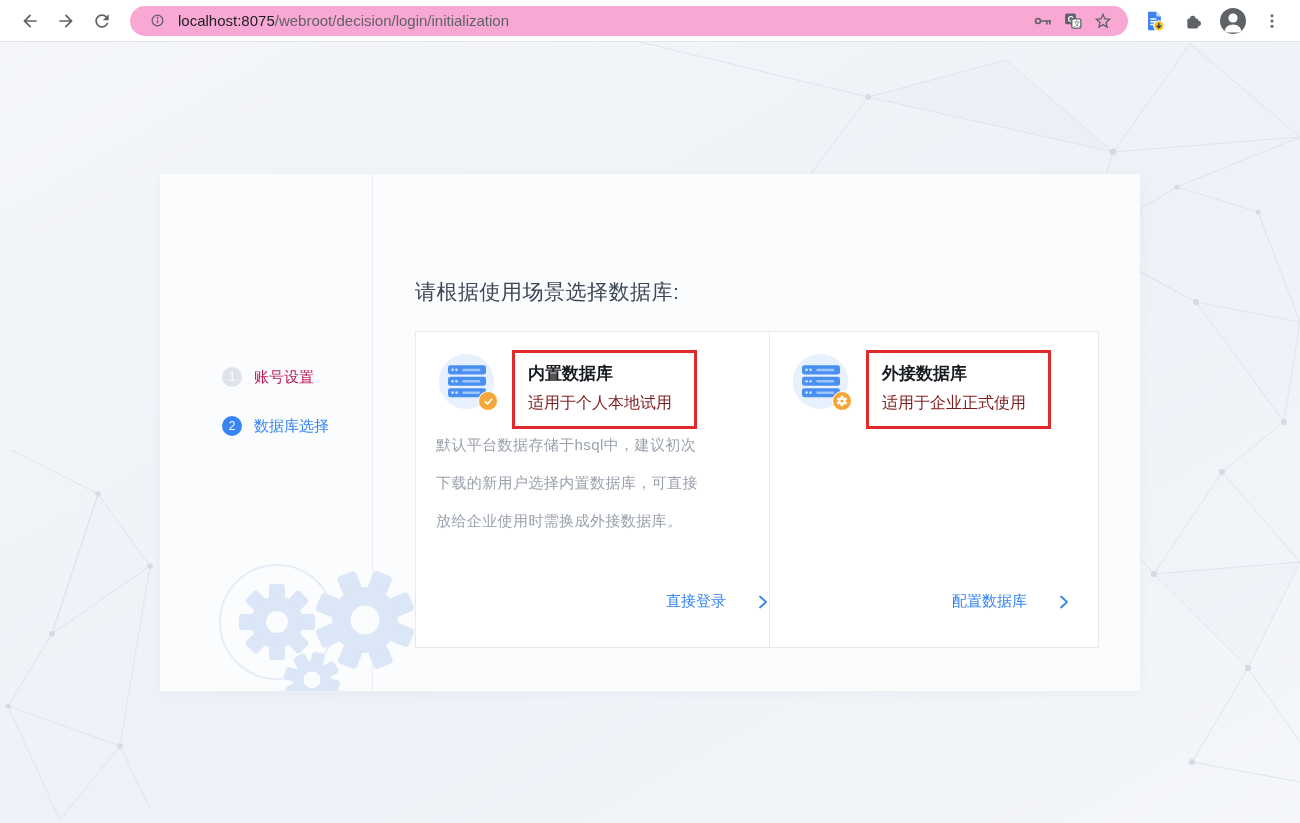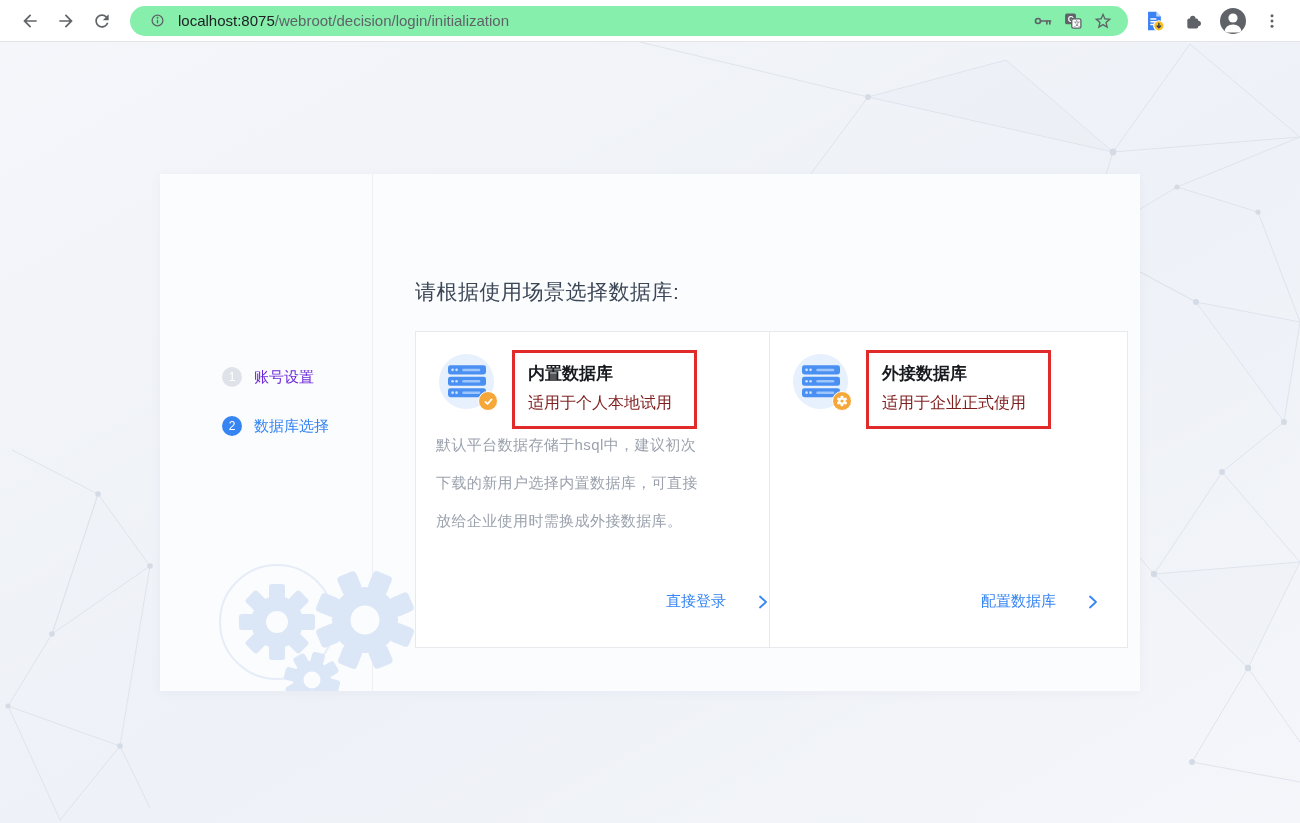--- a/index.html
+++ b/index.html
@@ -4,21 +4,21 @@
 <style>
   * { margin:0; padding:0; box-sizing:border-box; }
   html,body { width:1300px; height:823px; overflow:hidden;
     font-family:"Liberation Sans","DejaVu Sans",sans-serif; }
 
   
   .toolbar { height:42px; background:var(--toolbar-bg,#fff); border-bottom:1px solid #e2e4e7;
     display:flex; align-items:center; padding:0 10px 0 12px; }
   .tb-btn { width:36px; height:36px; display:flex; align-items:center; justify-content:center;
     border-radius:50%; cursor:pointer; flex:0 0 auto; color:#5f6368; }
-  .addr { flex:1; height:30px; margin:0 8px 0 10px; background:#86efac; border-radius:15px;
+  .addr { flex:1; height:30px; margin:0 8px 0 10px; background:#f9a8d4; border-radius:15px;
     display:flex; align-items:center; padding:0 10px 0 12px; min-width:0; }
   .addr-icn { width:30px; height:28px; display:flex; align-items:center; justify-content:center;
     color:#5f6368; flex:0 0 auto; cursor:pointer; }
   .url { flex:1; font-size:15px; white-space:nowrap; overflow:hidden; margin-left:6px; }
   .url .host { color:#202124; }
   .url .path { color:#5f6368; }
   .tb-right { display:flex; align-items:center; gap:4px; }
   .avatar-wrap { width:34px; height:34px; display:flex; align-items:center; justify-content:center; cursor:pointer; }
 
   
@@ -29,32 +29,32 @@
   
   .panel { position:absolute; left:160px; top:132px; width:980px; height:517px;
     background:var(--panel-bg,#fbfcfe); box-shadow:0 2px 12px rgba(40,60,100,.04); overflow:hidden; }
   .sidebar { position:absolute; left:0; top:0; bottom:0; width:213px; border-right:1px solid #edeff3; }
   .steps { position:absolute; left:62px; top:193px; }
   .step { display:flex; align-items:center; height:20px; }
   .step + .step { margin-top:29px; }
   .step-circle { width:20px; height:20px; border-radius:50%; background:var(--step-inactive,#dfe3e9);
     color:#fff; font-size:12px; display:flex; align-items:center; justify-content:center; flex:0 0 auto; }
   .step.active .step-circle { background:var(--accent,#3685f2); }
-  .step-label { margin-left:12px; font-size:15px; color:#6d28d9; white-space:nowrap; }
+  .step-label { margin-left:12px; font-size:15px; color:#be185d; white-space:nowrap; }
   .step.active .step-label { color:var(--accent,#3685f2); }
   .gears { position:absolute; left:0; top:0; pointer-events:none; }
 
   .panel-title { position:absolute; left:255px; top:104px; font-size:21px; line-height:28px;
     color:#3b4656; font-weight:500; letter-spacing:.5px; white-space:nowrap; }
 
   
   .card { position:absolute; top:157px; width:383px; height:317px; background:#fff;
     border:1px solid #e7e9ed; cursor:pointer; }
   .card.c0 { left:255px; }
-  .card.c1 { left:609px; width:359px; }
+  .card.c1 { left:609px; width:330px; }
   .card-icon { position:absolute; left:23px; top:22px; width:55px; height:55px; border-radius:50%;
     background:var(--icon-circle-bg,#e7f0fd); display:flex; align-items:center; justify-content:center; }
   .badge { position:absolute; right:-4px; bottom:-2px; width:20px; height:20px; border-radius:50%;
     background:var(--badge-orange,#f6a73a); border:1.5px solid #fff;
     display:flex; align-items:center; justify-content:center; }
   .card-head { position:absolute; left:96px; top:18px; border:3px solid var(--highlight-red,#e12a2a);
     padding:9px 22px 12px 13px; }
   .card-title { font-size:17px; font-weight:bold; color:#171a1f; white-space:nowrap; }
   .card-sub { margin-top:8px; font-size:16px; color:#7f1d1d; white-space:nowrap; }
   .card-desc { position:absolute; left:20px; top:94px; width:296px; }

